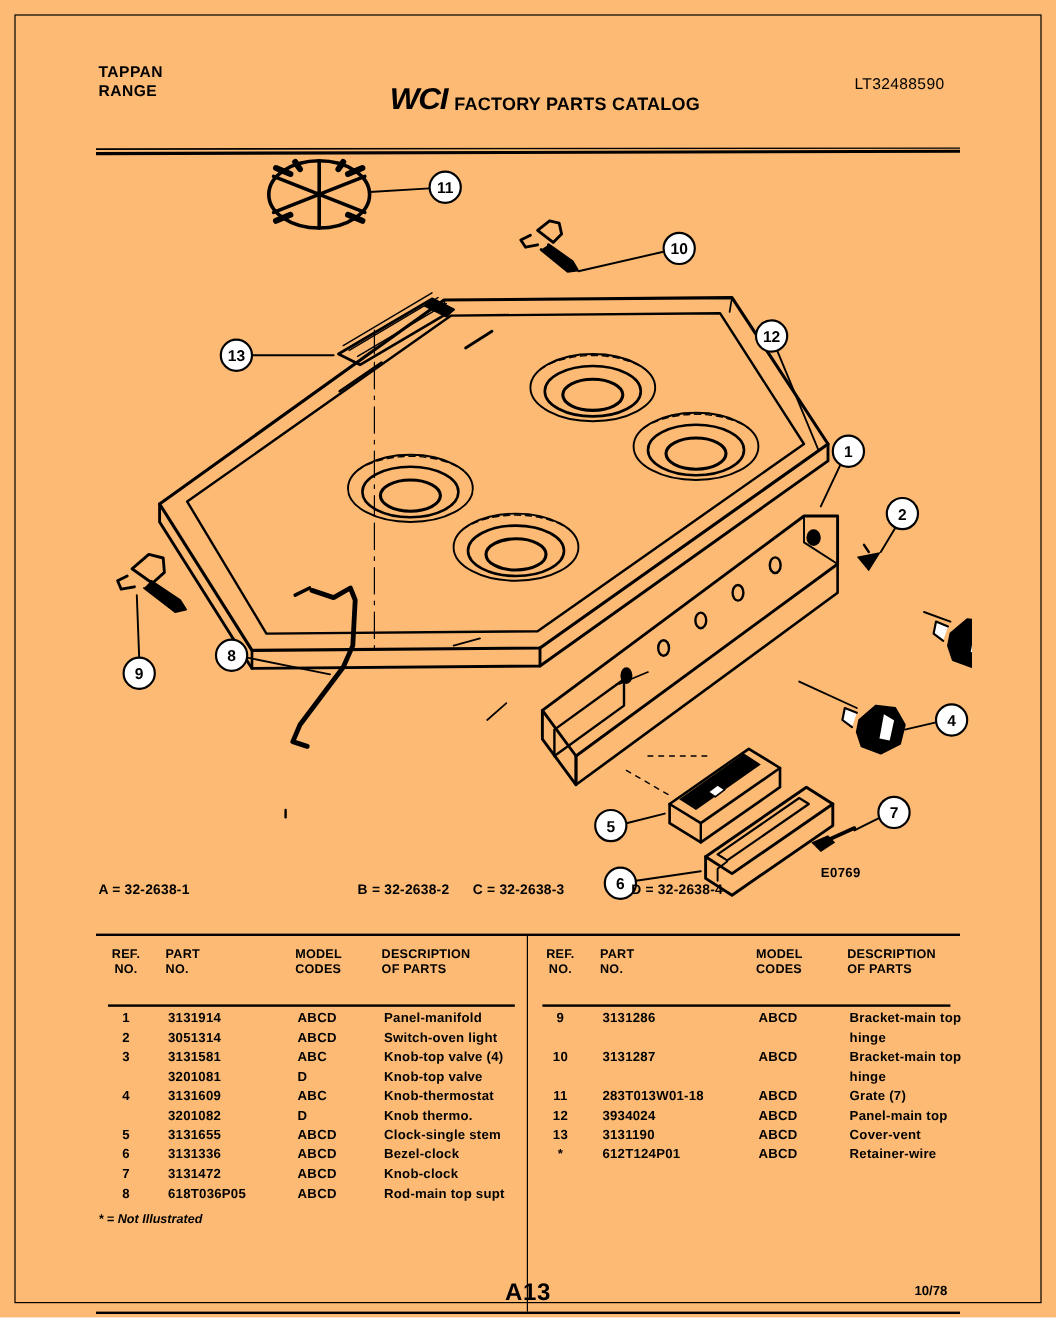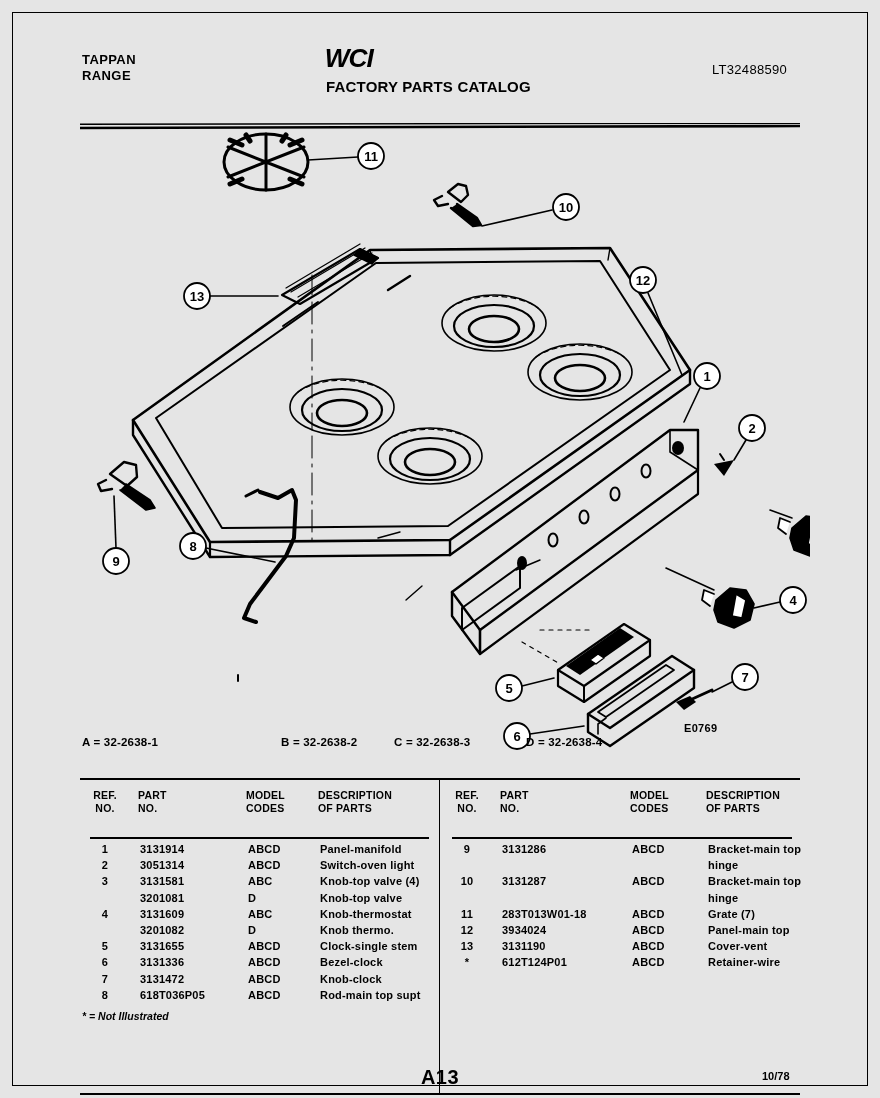--- a/index.html
+++ b/index.html
@@ -8,21 +8,21 @@
     background: #ffffff;
   }
   body {
     font-family: "Liberation Sans", sans-serif;
     color: #000000;
   }
   .page {
     position: relative;
     width: 880px;
     height: 1098px;
-    background: #e5e5e5;
+    background: #fdba74;
     overflow: hidden;
   }
   
   .page-frame {
     position: absolute;
     left: 12px;
     top: 12px;
     width: 856px;
     height: 1074px;
     border: 1px solid #000;
@@ -35,25 +35,24 @@
     left: 82px;
     top: 52px;
     font-weight: bold;
     font-size: 13px;
     letter-spacing: 0.4px;
     line-height: 16px;
   }
   .logo-block {
     position: absolute;
     left: 326px;
-    top: 46px;
+    top: 71px;
     display: flex;
-    align-items: flex-start;
+    align-items: flex-end;
     gap: 7px;
-    flex-direction: column;
   }
   .wci {
     font-weight: bold;
     font-style: italic;
     font-size: 25px;
     letter-spacing: -1px;
     line-height: 25px;
     transform: scaleX(1.05);
   }
   .catalog-title {
@@ -95,21 +94,21 @@
     width: 720px;
     font-weight: bold;
     font-size: 11.5px;
     letter-spacing: 0.2px;
   }
   .legend span.code-item {
     position: absolute;
     white-space: nowrap;
   }
   .legend .c0 { left: 0px; }
-  .legend .c1 { left: 160px; padding-left: 39px; }
+  .legend .c1 { left: 177px; padding-left: 39px; }
   .legend .c2 { left: 312px; }
   .legend .c3 { left: 444px; }
   .diagram-ref {
     position: absolute;
     left: 684px;
     top: 722px;
     font-weight: bold;
     font-size: 11px;
     letter-spacing: 0.3px;
   }

